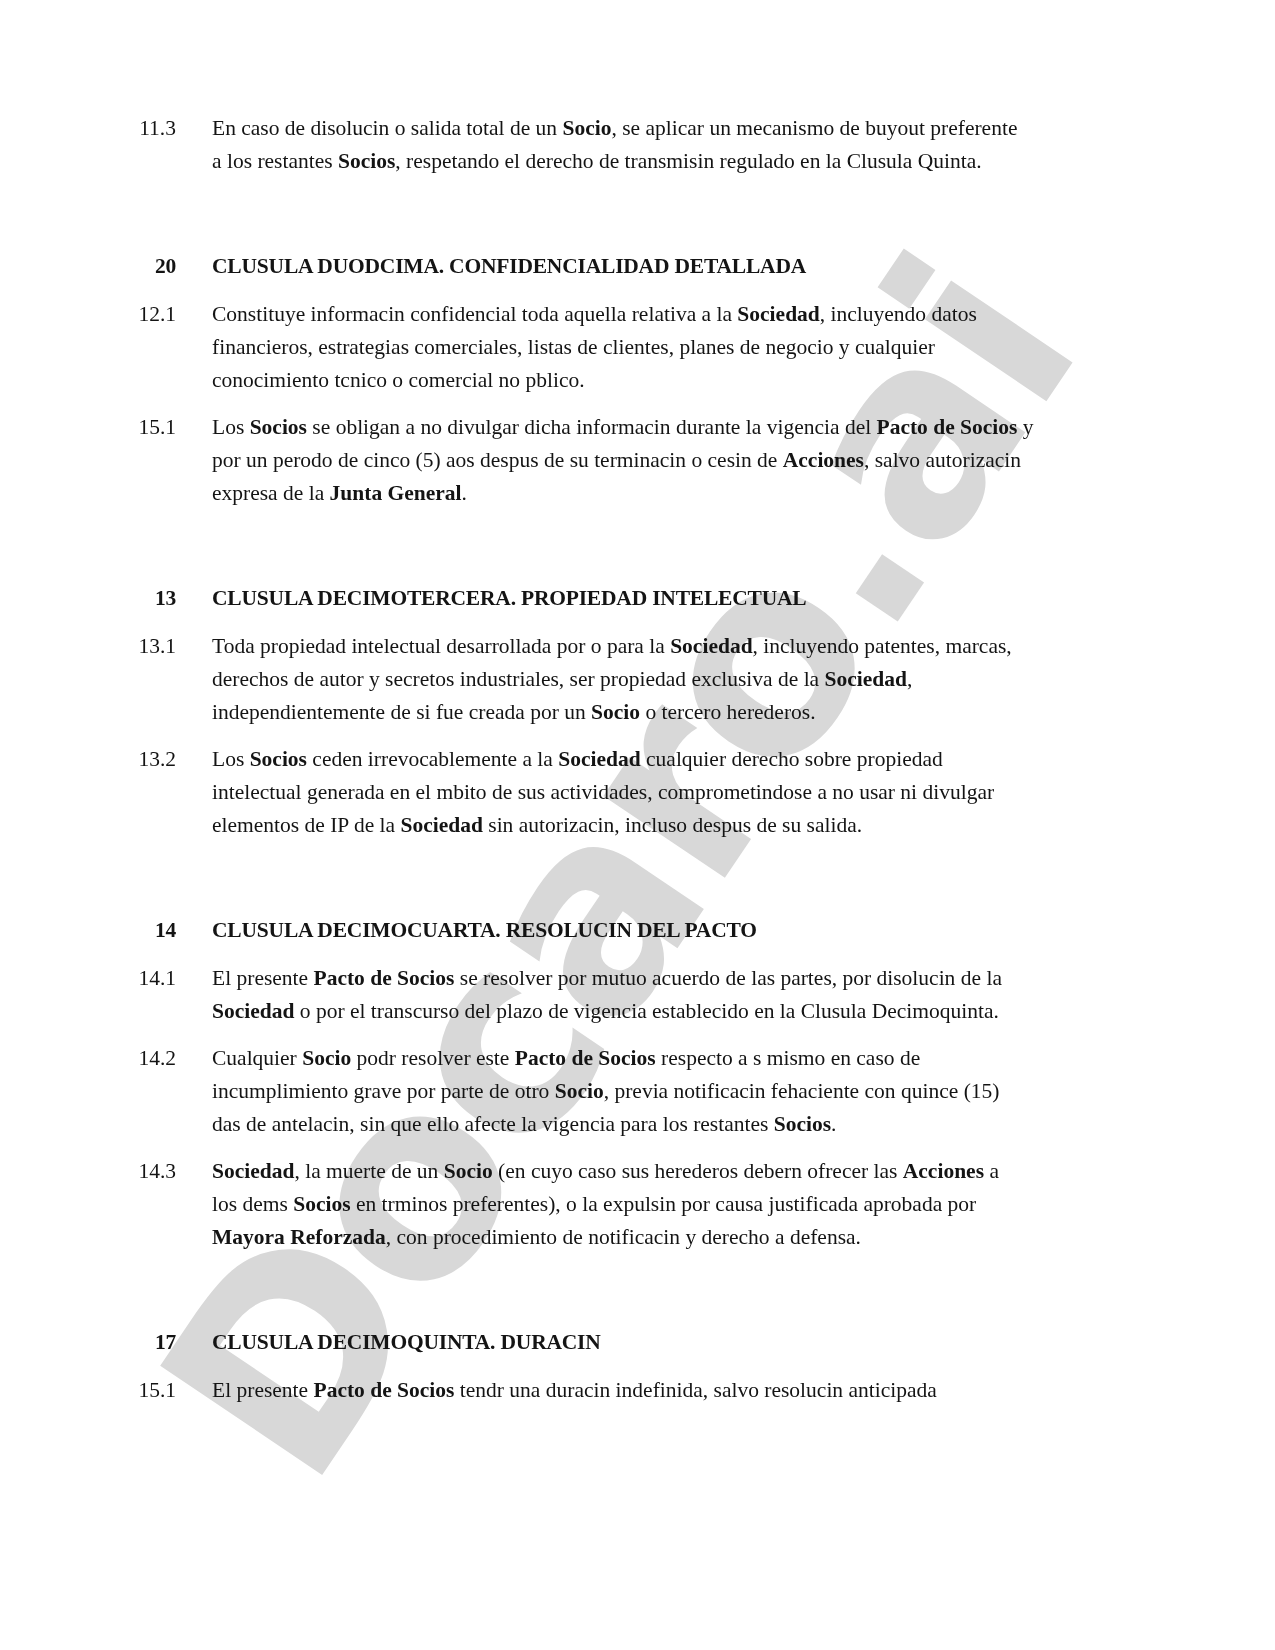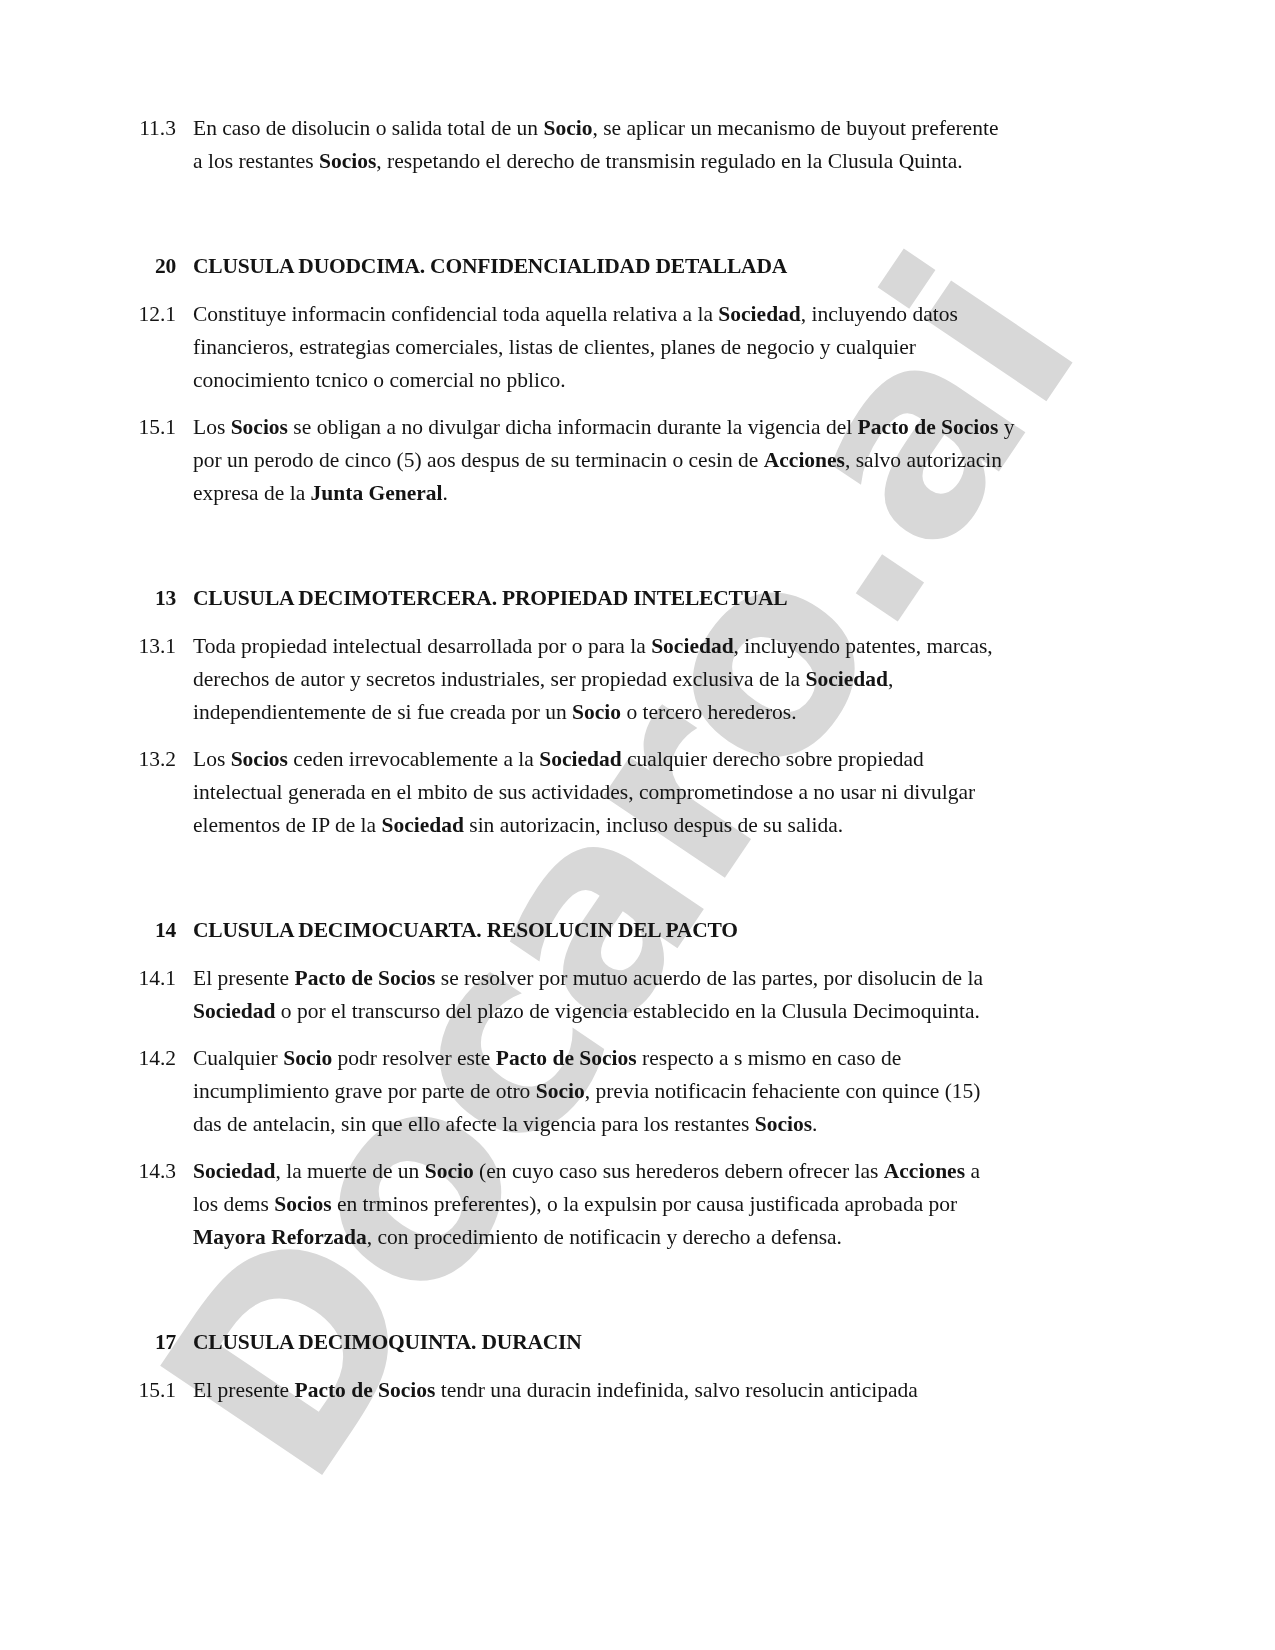--- a/index.html
+++ b/index.html
@@ -44,21 +44,21 @@
   }
   .clause { margin-bottom: 14px; }
   .heading { margin-top: 72px; margin-bottom: 15px; }
   .num {
     flex: 0 0 39px;
     width: 39px;
     text-align: right;
     white-space: nowrap;
   }
   .txt {
-    margin-left: 17px;
+    margin-left: 36px;
     width: 935px;
     white-space: pre-line;
   }
   .heading .num,
   .heading .txt {
     font-weight: bold;
     letter-spacing: -0.2px;
   }
   .txt b { font-weight: bold; }
 </style>

